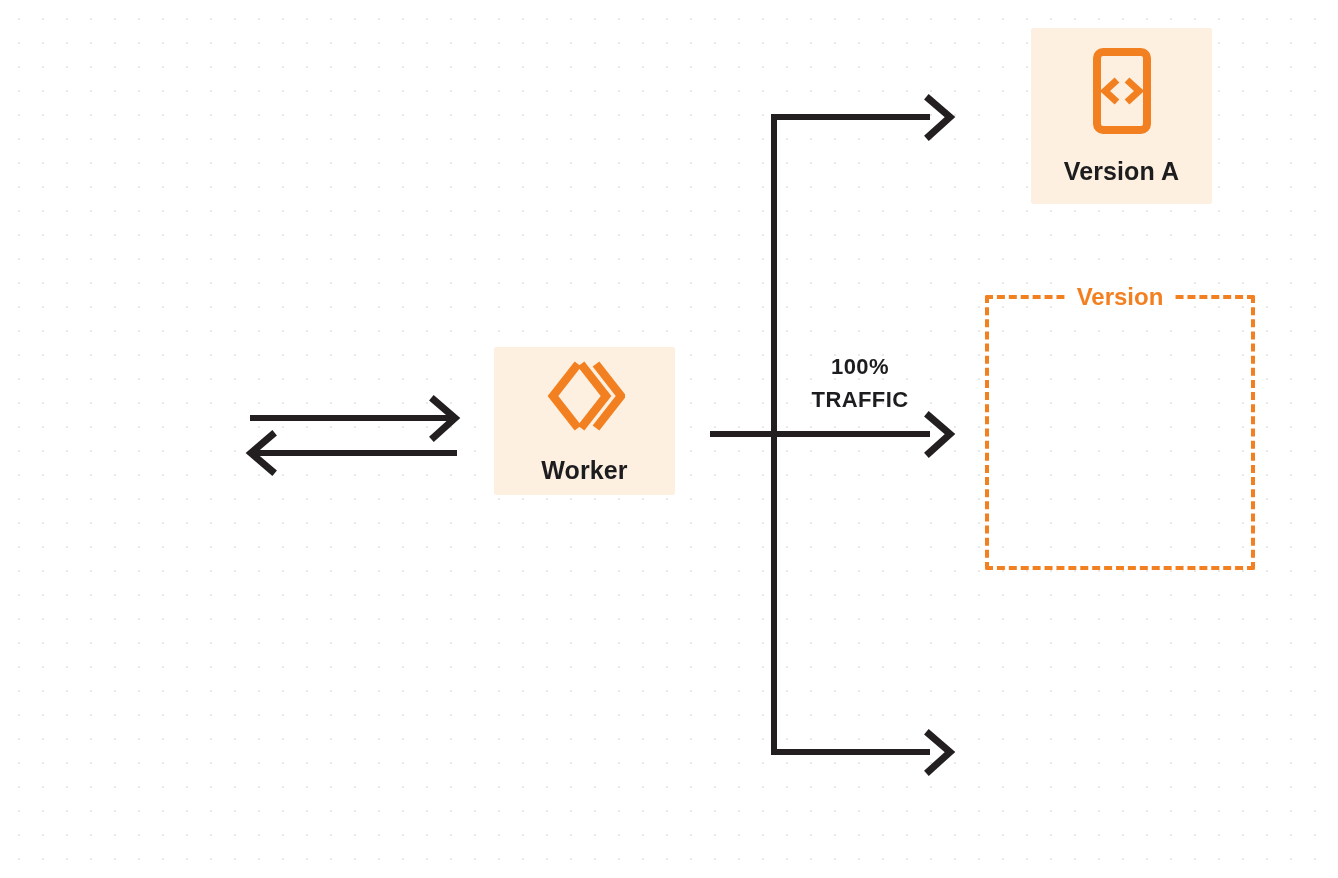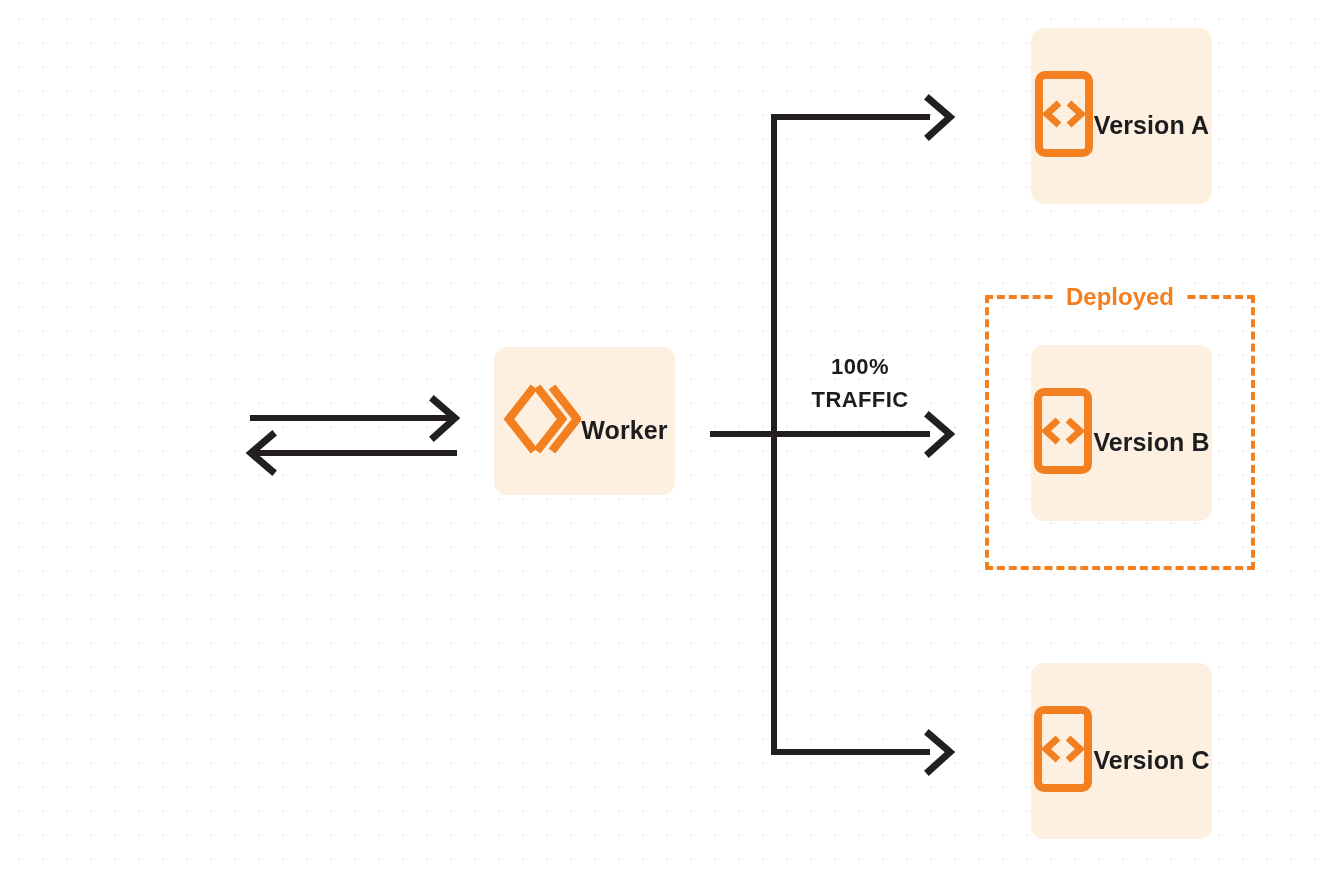--- a/index.html
+++ b/index.html
@@ -16,24 +16,24 @@
     background-size: 24px 24px;
     background-position: 7px 7px;
     font-family: "Liberation Sans", sans-serif;
     overflow: hidden;
   }
 
   
   .node {
     position: absolute;
     display: flex;
-    flex-direction: row;
+    flex-direction: column;
     align-items: center;
     justify-content: center;
-    border-radius: 13px;
+    border-radius: 2px;
     box-sizing: border-box;
   }
   .node-label {
     font-weight: bold;
     color: #1d1d1f;
     letter-spacing: 0.1px;
     white-space: nowrap;
   }
 
   
@@ -153,44 +153,24 @@
       <svg width="60" height="88" viewBox="0 0 60 88">
         <rect x="5" y="5" width="50" height="78" rx="6" ry="6" fill="none" stroke="#f38020" stroke-width="8"></rect>
         <polyline points="25,33 13,44 25,55" fill="none" stroke="#f38020" stroke-width="7" stroke-linecap="butt" stroke-linejoin="miter"></polyline>
         <polyline points="35,33 47,44 35,55" fill="none" stroke="#f38020" stroke-width="7" stroke-linecap="butt" stroke-linejoin="miter"></polyline>
       </svg>
     </span>
     <span class="node-label">Version A</span>
   </div>
 
   <div id="deployed-group">
-    <span id="deployed-label">Deployed</span>
-  </div>
-
-  <div id="version-b-node" class="node version-node">
-    <span>
-      <svg width="60" height="88" viewBox="0 0 60 88">
-        <rect x="5" y="5" width="50" height="78" rx="6" ry="6" fill="none" stroke="#f38020" stroke-width="8"></rect>
-        <polyline points="25,33 13,44 25,55" fill="none" stroke="#f38020" stroke-width="7" stroke-linecap="butt" stroke-linejoin="miter"></polyline>
-        <polyline points="35,33 47,44 35,55" fill="none" stroke="#f38020" stroke-width="7" stroke-linecap="butt" stroke-linejoin="miter"></polyline>
-      </svg>
-    </span>
-    <span class="node-label">Version B</span>
-  </div>
-
-  <div id="version-c-node" class="node version-node">
-    <span>
-      <svg width="60" height="88" viewBox="0 0 60 88">
-        <rect x="5" y="5" width="50" height="78" rx="6" ry="6" fill="none" stroke="#f38020" stroke-width="8"></rect>
-        <polyline points="25,33 13,44 25,55" fill="none" stroke="#f38020" stroke-width="7" stroke-linecap="butt" stroke-linejoin="miter"></polyline>
-        <polyline points="35,33 47,44 35,55" fill="none" stroke="#f38020" stroke-width="7" stroke-linecap="butt" stroke-linejoin="miter"></polyline>
-      </svg>
-    </span>
-    <span class="node-label">Version C</span>
-  </div>
+    <span id="deployed-label">Version</span>
+  </div>
+
+
 
   <svg class="overlay">
 
     <g>
       <line class="arrow-stroke" x1="250" y1="418" x2="452" y2="418"></line>
       <polyline class="arrow-head" points="434,400 455,418 434,437"></polyline>
     </g>
 
     <g>
       <line class="arrow-stroke" x1="457" y1="453" x2="254" y2="453"></line>

